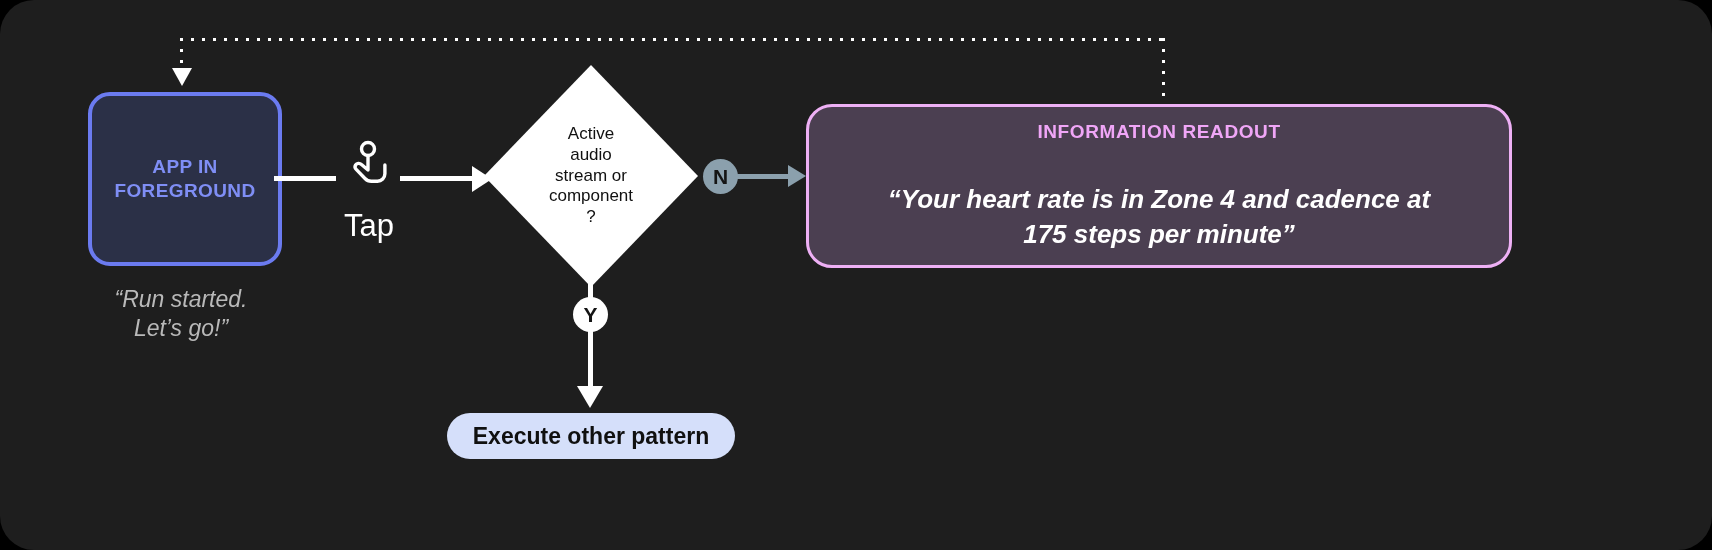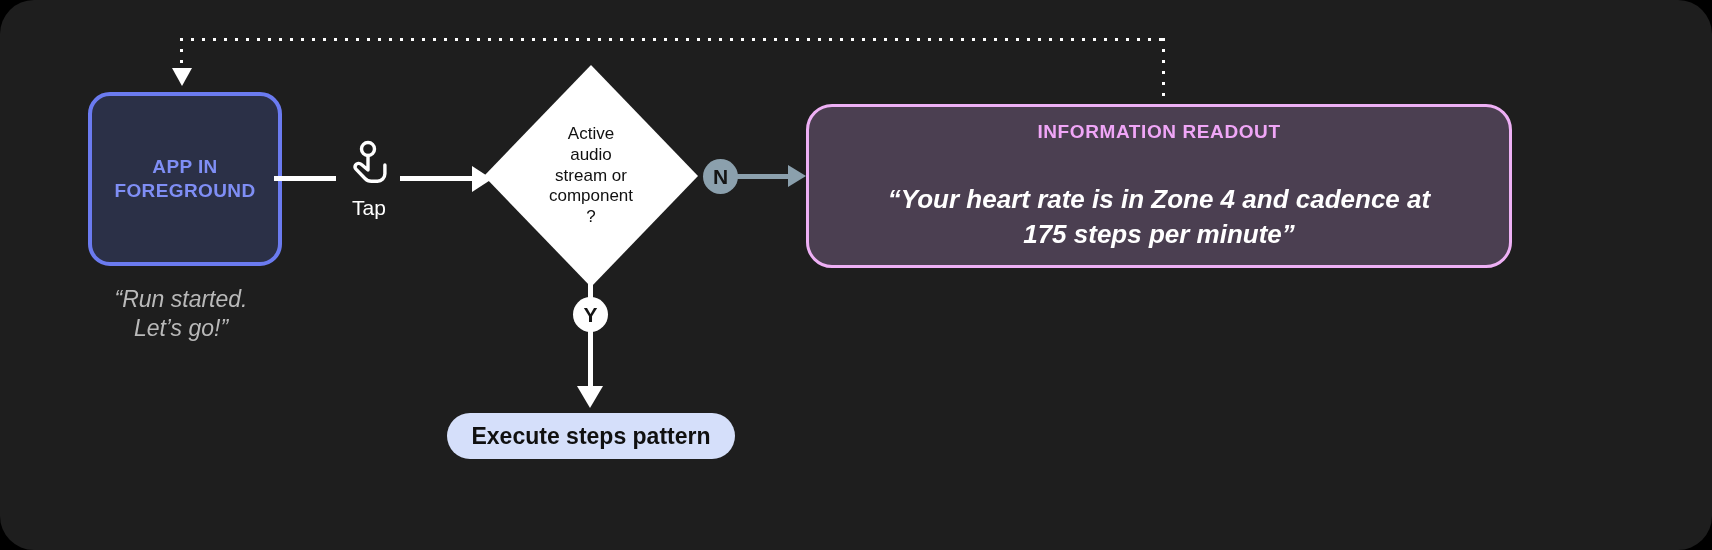--- a/index.html
+++ b/index.html
@@ -19,21 +19,21 @@
   
   .hline{background:#ffffff;height:5px;}
   #line-app-tap{left:274px;top:176px;width:62px;}
   #line-tap-dia{left:400px;top:176px;width:78px;}
   .arrowhead-r{width:0;height:0;border-top:13px solid transparent;border-bottom:13px solid transparent;border-left:20px solid #ffffff;}
   #arrow-to-diamond{left:472px;top:166px;}
 
   
   #tap-group{left:336px;top:140px;width:66px;text-align:center;}
   #tap-icon{display:block;margin:0 auto;}
-  #tap-label{color:#ffffff;font-size:21px;margin-top:8px;}
+  #tap-label{color:#ffffff;font-size:31px;margin-top:20px;}
 
   
   #diamond-wrap{left:484px;top:65px;width:214px;height:222px;}
   #diamond-shape{position:absolute;left:0;top:0;width:214px;height:222px;background:#ffffff;
     clip-path:polygon(50% 0,100% 50%,50% 100%,0 50%);}
   #diamond-label{position:absolute;left:0;top:0;width:214px;height:222px;display:flex;align-items:center;
     justify-content:center;color:#111111;font-size:17px;font-weight:normal;line-height:1.22;text-align:center;}
 
   
   #badge-n{left:703px;top:159px;width:35px;height:35px;border-radius:50%;background:#8ba0ad;
@@ -118,16 +118,16 @@
   </div>
 
   <div class="abs" id="line-y-top"></div>
   <div class="abs" id="badge-y">
     <span>Y</span>
   </div>
   <div class="abs" id="line-y-bot"></div>
   <div class="abs" id="arrow-y"></div>
 
   <div class="abs" id="pill">
-    <span id="pill-label">Execute steps pattern</span>
+    <span id="pill-label">Execute other pattern</span>
   </div>
 
 </div>
 
 </body></html>

